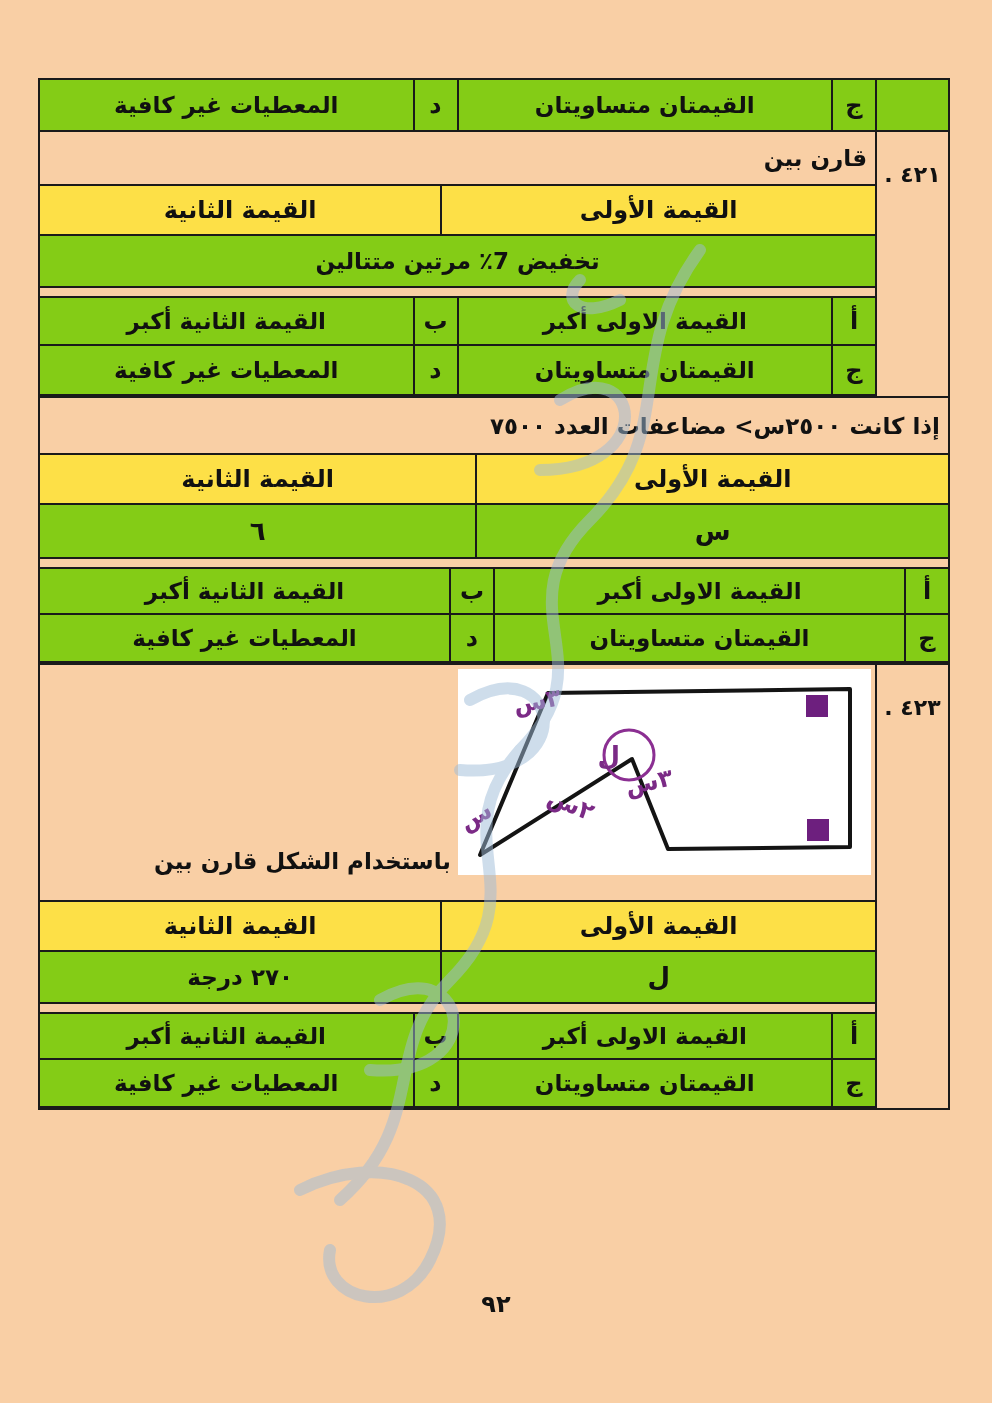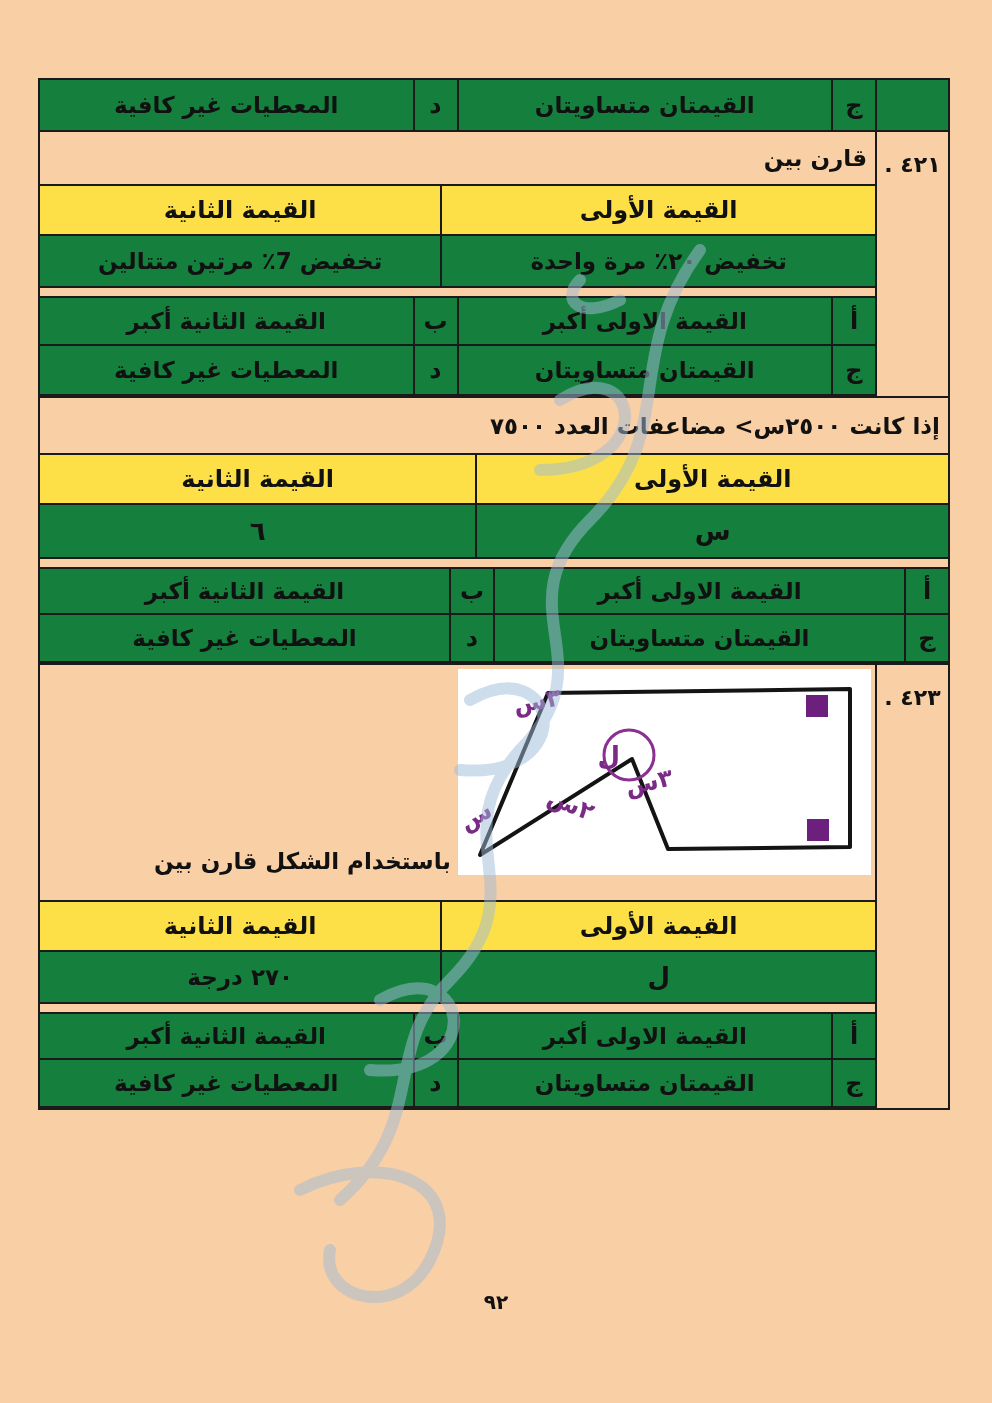--- a/index.html
+++ b/index.html
@@ -18,35 +18,35 @@
     left: 38px; top: 78px;
     width: 912px;
     border: 2px solid #1a1a1a;
   }
   .section { display: flex; }
   .section + .section { border-top: 2px solid #1a1a1a; }
 
   .numcol {
     flex: 0 0 73px;
     border-left: 2px solid #1a1a1a;
-    padding-top: 20px;
+    padding-top: 30px;
     text-align: center;
     font-weight: bold;
     font-size: 22px;
   }
   .main { flex: 1 1 auto; min-width: 0; }
 
   
   .trow { display: flex; }
   .trow.bt { border-top: 2px solid #1a1a1a; }
   .trow { border-bottom: 2px solid #1a1a1a; }
   .trow.flush { border-top: none; border-bottom: none; }
 
   .cell {
-    background: #15803d;
+    background: #84cc16;
     border-left: 2px solid #1a1a1a;
     display: flex;
     align-items: center;
     justify-content: center;
     text-align: center;
     font-weight: bold;
     font-size: 23px;
     padding: 2px 6px;
   }
   .cell:last-child { border-left: none; }
@@ -92,21 +92,21 @@
     white-space: nowrap;
     margin-top: 28px;
   }
 
   .page-number {
     position: absolute;
     top: 1290px; left: 0;
     width: 992px;
     text-align: center;
     font-weight: bold;
-    font-size: 20px;
+    font-size: 24px;
   }
 
   .watermark {
     position: absolute;
     left: 0; top: 0;
     z-index: 30;
     pointer-events: none;
   }
 
   .figlabel {
@@ -131,21 +131,20 @@
 
   <div class="section">
     <div class="numcol">٤٢١ .</div>
     <div class="main">
       <div class="prompt h56">قارن بين</div>
       <div class="trow bt h52 headrow">
         <div class="cell c1">القيمة الأولى</div>
         <div class="cell c2">القيمة الثانية</div>
       </div>
       <div class="trow h52">
-        <div class="cell c1">تخفيض ٢٠٪ مرة واحدة</div>
         <div class="cell c2">تخفيض 7٪ مرتين متتالين</div>
       </div>
       <div class="gap8"></div>
       <div class="trow bt h50">
         <div class="cell lcell">أ</div>
         <div class="cell tcell">القيمة الاولى أكبر</div>
         <div class="cell lcell">ب</div>
         <div class="cell tcell">القيمة الثانية أكبر</div>
       </div>
       <div class="trow h50">

